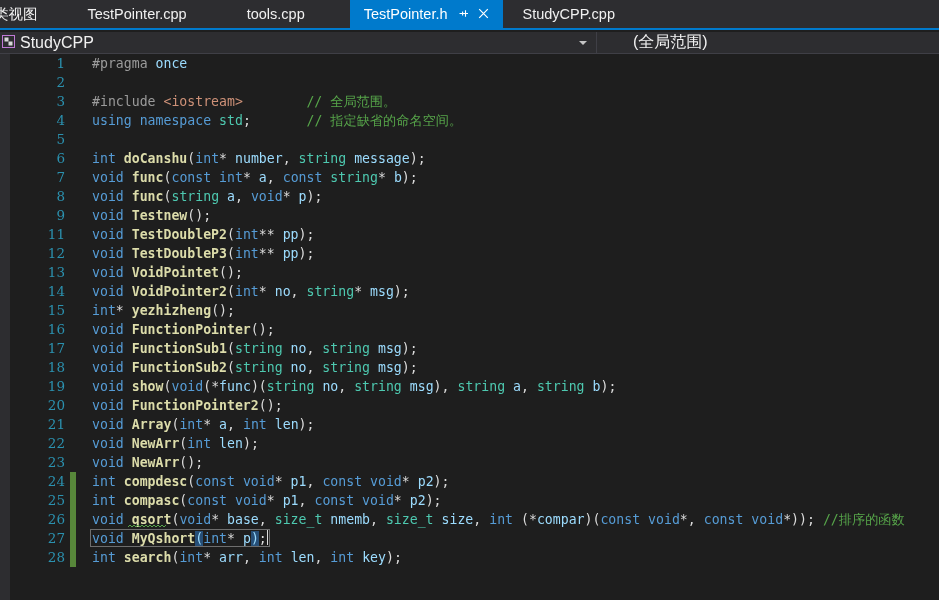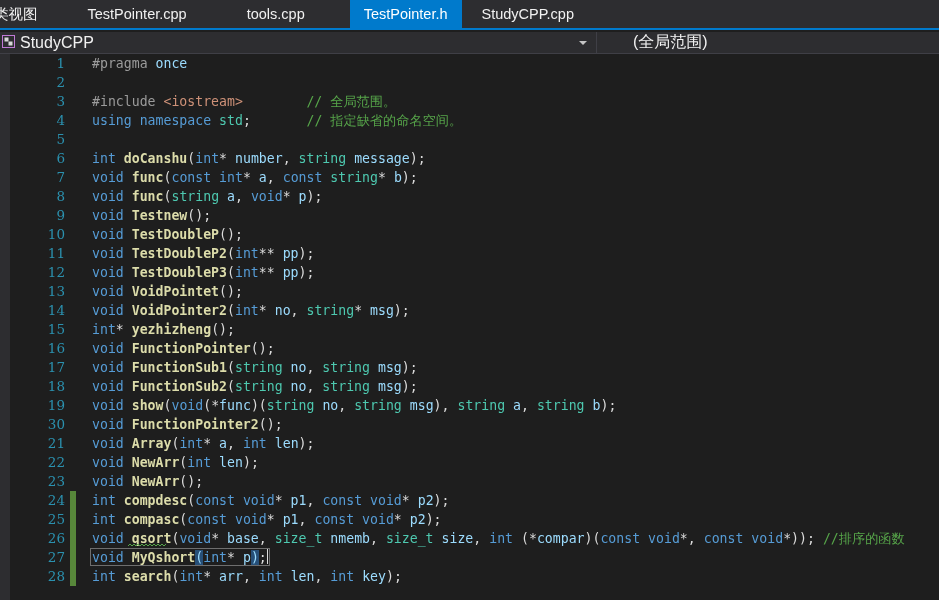--- a/index.html
+++ b/index.html
@@ -27,21 +27,20 @@
     height: 28px;
     color: #f1f1f1;
     font-size: 14.5px;
     white-space: nowrap;
     background: transparent;
   }
   .tab.first { padding-left: 0; margin-left: -6px; }
   .tab.active {
     background: #007acc;
     color: #ffffff;
-    flex-direction: column;
   }
   .tab .tab-label { line-height: 28px; }
   .tab-icons { display: flex; align-items: center; margin-left: 10px; gap: 9px; }
   .pin-ico, .close-ico { display: block; }
 
   
   .navbar {
     position: absolute; top: 32px; left: 0; width: 939px; height: 22px;
     background: #2d2d30;
     display: flex; align-items: center;
@@ -212,31 +211,30 @@
     <div class="code-surface" id="code-surface">
         <div class="crow"><div class="lnum">1</div><div class="chgbar"></div><div class="ctext"><span class="pre">#pragma</span> <span class="id">once</span></div></div>
         <div class="crow"><div class="lnum">2</div><div class="chgbar"></div><div class="ctext"></div></div>
         <div class="crow"><div class="lnum">3</div><div class="chgbar"></div><div class="ctext"><span class="pre">#include</span> <span class="str">&lt;iostream&gt;</span>        <span class="cmt">// 全局范围。</span></div></div>
         <div class="crow"><div class="lnum">4</div><div class="chgbar"></div><div class="ctext"><span class="kw">using</span> <span class="kw">namespace</span> <span class="typ">std</span><span class="pun">;</span>       <span class="cmt">// 指定缺省的命名空间。</span></div></div>
         <div class="crow"><div class="lnum">5</div><div class="chgbar"></div><div class="ctext"></div></div>
         <div class="crow"><div class="lnum">6</div><div class="chgbar"></div><div class="ctext"><span class="kw">int</span> <span class="fn">doCanshu</span><span class="pun">(</span><span class="kw">int</span><span class="pun">*</span> <span class="id">number</span><span class="pun">,</span> <span class="typ">string</span> <span class="id">message</span><span class="pun">)</span><span class="pun">;</span></div></div>
         <div class="crow"><div class="lnum">7</div><div class="chgbar"></div><div class="ctext"><span class="kw">void</span> <span class="fn">func</span><span class="pun">(</span><span class="kw">const</span> <span class="kw">int</span><span class="pun">*</span> <span class="id">a</span><span class="pun">,</span> <span class="kw">const</span> <span class="typ">string</span><span class="pun">*</span> <span class="id">b</span><span class="pun">)</span><span class="pun">;</span></div></div>
         <div class="crow"><div class="lnum">8</div><div class="chgbar"></div><div class="ctext"><span class="kw">void</span> <span class="fn">func</span><span class="pun">(</span><span class="typ">string</span> <span class="id">a</span><span class="pun">,</span> <span class="kw">void</span><span class="pun">*</span> <span class="id">p</span><span class="pun">)</span><span class="pun">;</span></div></div>
         <div class="crow"><div class="lnum">9</div><div class="chgbar"></div><div class="ctext"><span class="kw">void</span> <span class="fn">Testnew</span><span class="pun">(</span><span class="pun">)</span><span class="pun">;</span></div></div>
-        <div class="crow"><div class="lnum">10</div><div class="chgbar"></div><div class="ctext"><span class="kw">void</span> <span class="fn">TestDoubleP</span><span class="pun">(</span><span class="pun">)</span><span class="pun">;</span></div></div>
         <div class="crow"><div class="lnum">11</div><div class="chgbar"></div><div class="ctext"><span class="kw">void</span> <span class="fn">TestDoubleP2</span><span class="pun">(</span><span class="kw">int</span><span class="pun">*</span><span class="pun">*</span> <span class="id">pp</span><span class="pun">)</span><span class="pun">;</span></div></div>
         <div class="crow"><div class="lnum">12</div><div class="chgbar"></div><div class="ctext"><span class="kw">void</span> <span class="fn">TestDoubleP3</span><span class="pun">(</span><span class="kw">int</span><span class="pun">*</span><span class="pun">*</span> <span class="id">pp</span><span class="pun">)</span><span class="pun">;</span></div></div>
         <div class="crow"><div class="lnum">13</div><div class="chgbar"></div><div class="ctext"><span class="kw">void</span> <span class="fn">VoidPointet</span><span class="pun">(</span><span class="pun">)</span><span class="pun">;</span></div></div>
         <div class="crow"><div class="lnum">14</div><div class="chgbar"></div><div class="ctext"><span class="kw">void</span> <span class="fn">VoidPointer2</span><span class="pun">(</span><span class="kw">int</span><span class="pun">*</span> <span class="id">no</span><span class="pun">,</span> <span class="typ">string</span><span class="pun">*</span> <span class="id">msg</span><span class="pun">)</span><span class="pun">;</span></div></div>
         <div class="crow"><div class="lnum">15</div><div class="chgbar"></div><div class="ctext"><span class="kw">int</span><span class="pun">*</span> <span class="fn">yezhizheng</span><span class="pun">(</span><span class="pun">)</span><span class="pun">;</span></div></div>
         <div class="crow"><div class="lnum">16</div><div class="chgbar"></div><div class="ctext"><span class="kw">void</span> <span class="fn">FunctionPointer</span><span class="pun">(</span><span class="pun">)</span><span class="pun">;</span></div></div>
         <div class="crow"><div class="lnum">17</div><div class="chgbar"></div><div class="ctext"><span class="kw">void</span> <span class="fn">FunctionSub1</span><span class="pun">(</span><span class="typ">string</span> <span class="id">no</span><span class="pun">,</span> <span class="typ">string</span> <span class="id">msg</span><span class="pun">)</span><span class="pun">;</span></div></div>
         <div class="crow"><div class="lnum">18</div><div class="chgbar"></div><div class="ctext"><span class="kw">void</span> <span class="fn">FunctionSub2</span><span class="pun">(</span><span class="typ">string</span> <span class="id">no</span><span class="pun">,</span> <span class="typ">string</span> <span class="id">msg</span><span class="pun">)</span><span class="pun">;</span></div></div>
         <div class="crow"><div class="lnum">19</div><div class="chgbar"></div><div class="ctext"><span class="kw">void</span> <span class="fn">show</span><span class="pun">(</span><span class="kw">void</span><span class="pun">(</span><span class="pun">*</span><span class="id">func</span><span class="pun">)</span><span class="pun">(</span><span class="typ">string</span> <span class="id">no</span><span class="pun">,</span> <span class="typ">string</span> <span class="id">msg</span><span class="pun">)</span><span class="pun">,</span> <span class="typ">string</span> <span class="id">a</span><span class="pun">,</span> <span class="typ">string</span> <span class="id">b</span><span class="pun">)</span><span class="pun">;</span></div></div>
-        <div class="crow"><div class="lnum">30</div><div class="chgbar"></div><div class="ctext"><span class="kw">void</span> <span class="fn">FunctionPointer2</span><span class="pun">(</span><span class="pun">)</span><span class="pun">;</span></div></div>
+        <div class="crow"><div class="lnum">20</div><div class="chgbar"></div><div class="ctext"><span class="kw">void</span> <span class="fn">FunctionPointer2</span><span class="pun">(</span><span class="pun">)</span><span class="pun">;</span></div></div>
         <div class="crow"><div class="lnum">21</div><div class="chgbar"></div><div class="ctext"><span class="kw">void</span> <span class="fn">Array</span><span class="pun">(</span><span class="kw">int</span><span class="pun">*</span> <span class="id">a</span><span class="pun">,</span> <span class="kw">int</span> <span class="id">len</span><span class="pun">)</span><span class="pun">;</span></div></div>
         <div class="crow"><div class="lnum">22</div><div class="chgbar"></div><div class="ctext"><span class="kw">void</span> <span class="fn">NewArr</span><span class="pun">(</span><span class="kw">int</span> <span class="id">len</span><span class="pun">)</span><span class="pun">;</span></div></div>
         <div class="crow"><div class="lnum">23</div><div class="chgbar"></div><div class="ctext"><span class="kw">void</span> <span class="fn">NewArr</span><span class="pun">(</span><span class="pun">)</span><span class="pun">;</span></div></div>
         <div class="crow changed"><div class="lnum">24</div><div class="chgbar"></div><div class="ctext"><span class="kw">int</span> <span class="fn">compdesc</span><span class="pun">(</span><span class="kw">const</span> <span class="kw">void</span><span class="pun">*</span> <span class="id">p1</span><span class="pun">,</span> <span class="kw">const</span> <span class="kw">void</span><span class="pun">*</span> <span class="id">p2</span><span class="pun">)</span><span class="pun">;</span></div></div>
         <div class="crow changed"><div class="lnum">25</div><div class="chgbar"></div><div class="ctext"><span class="kw">int</span> <span class="fn">compasc</span><span class="pun">(</span><span class="kw">const</span> <span class="kw">void</span><span class="pun">*</span> <span class="id">p1</span><span class="pun">,</span> <span class="kw">const</span> <span class="kw">void</span><span class="pun">*</span> <span class="id">p2</span><span class="pun">)</span><span class="pun">;</span></div></div>
         <div class="crow changed"><div class="lnum">26</div><div class="chgbar"></div><div class="ctext"><span class="kw">void</span> <span class="fn">qsort</span><span class="pun">(</span><span class="kw">void</span><span class="pun">*</span> <span class="id">base</span><span class="pun">,</span> <span class="typ">size_t</span> <span class="id">nmemb</span><span class="pun">,</span> <span class="typ">size_t</span> <span class="id">size</span><span class="pun">,</span> <span class="kw">int</span> <span class="pun">(</span><span class="pun">*</span><span class="id">compar</span><span class="pun">)</span><span class="pun">(</span><span class="kw">const</span> <span class="kw">void</span><span class="pun">*</span><span class="pun">,</span> <span class="kw">const</span> <span class="kw">void</span><span class="pun">*</span><span class="pun">)</span><span class="pun">)</span><span class="pun">;</span> <span class="cmt">//排序的函数</span><div class="squiggle"><svg width="40" height="4" viewBox="0 0 40 4" preserveAspectRatio="none">
                 <path d="M0 3 L2 1 L4 3 L6 1 L8 3 L10 1 L12 3 L14 1 L16 3 L18 1 L20 3 L22 1 L24 3 L26 1 L28 3 L30 1 L32 3 L34 1 L36 3 L38 1 L40 3" stroke="#57a64a" stroke-width="1" fill="none"></path>
               </svg></div></div></div>
         <div class="crow changed"><div class="lnum">27</div><div class="chgbar"></div><div class="ctext"><span class="kw">void</span> <span class="fn">MyQshort</span><span class="brmatch">(</span><span class="kw">int</span><span class="pun">*</span> <span class="id">p</span><span class="brmatch">)</span><span class="pun">;</span><span class="caret"></span><div class="curline-box" style="width: 180px;"></div></div></div>
         <div class="crow changed"><div class="lnum">28</div><div class="chgbar"></div><div class="ctext"><span class="kw">int</span> <span class="fn">search</span><span class="pun">(</span><span class="kw">int</span><span class="pun">*</span> <span class="id">arr</span><span class="pun">,</span> <span class="kw">int</span> <span class="id">len</span><span class="pun">,</span> <span class="kw">int</span> <span class="id">key</span><span class="pun">)</span><span class="pun">;</span></div></div>

